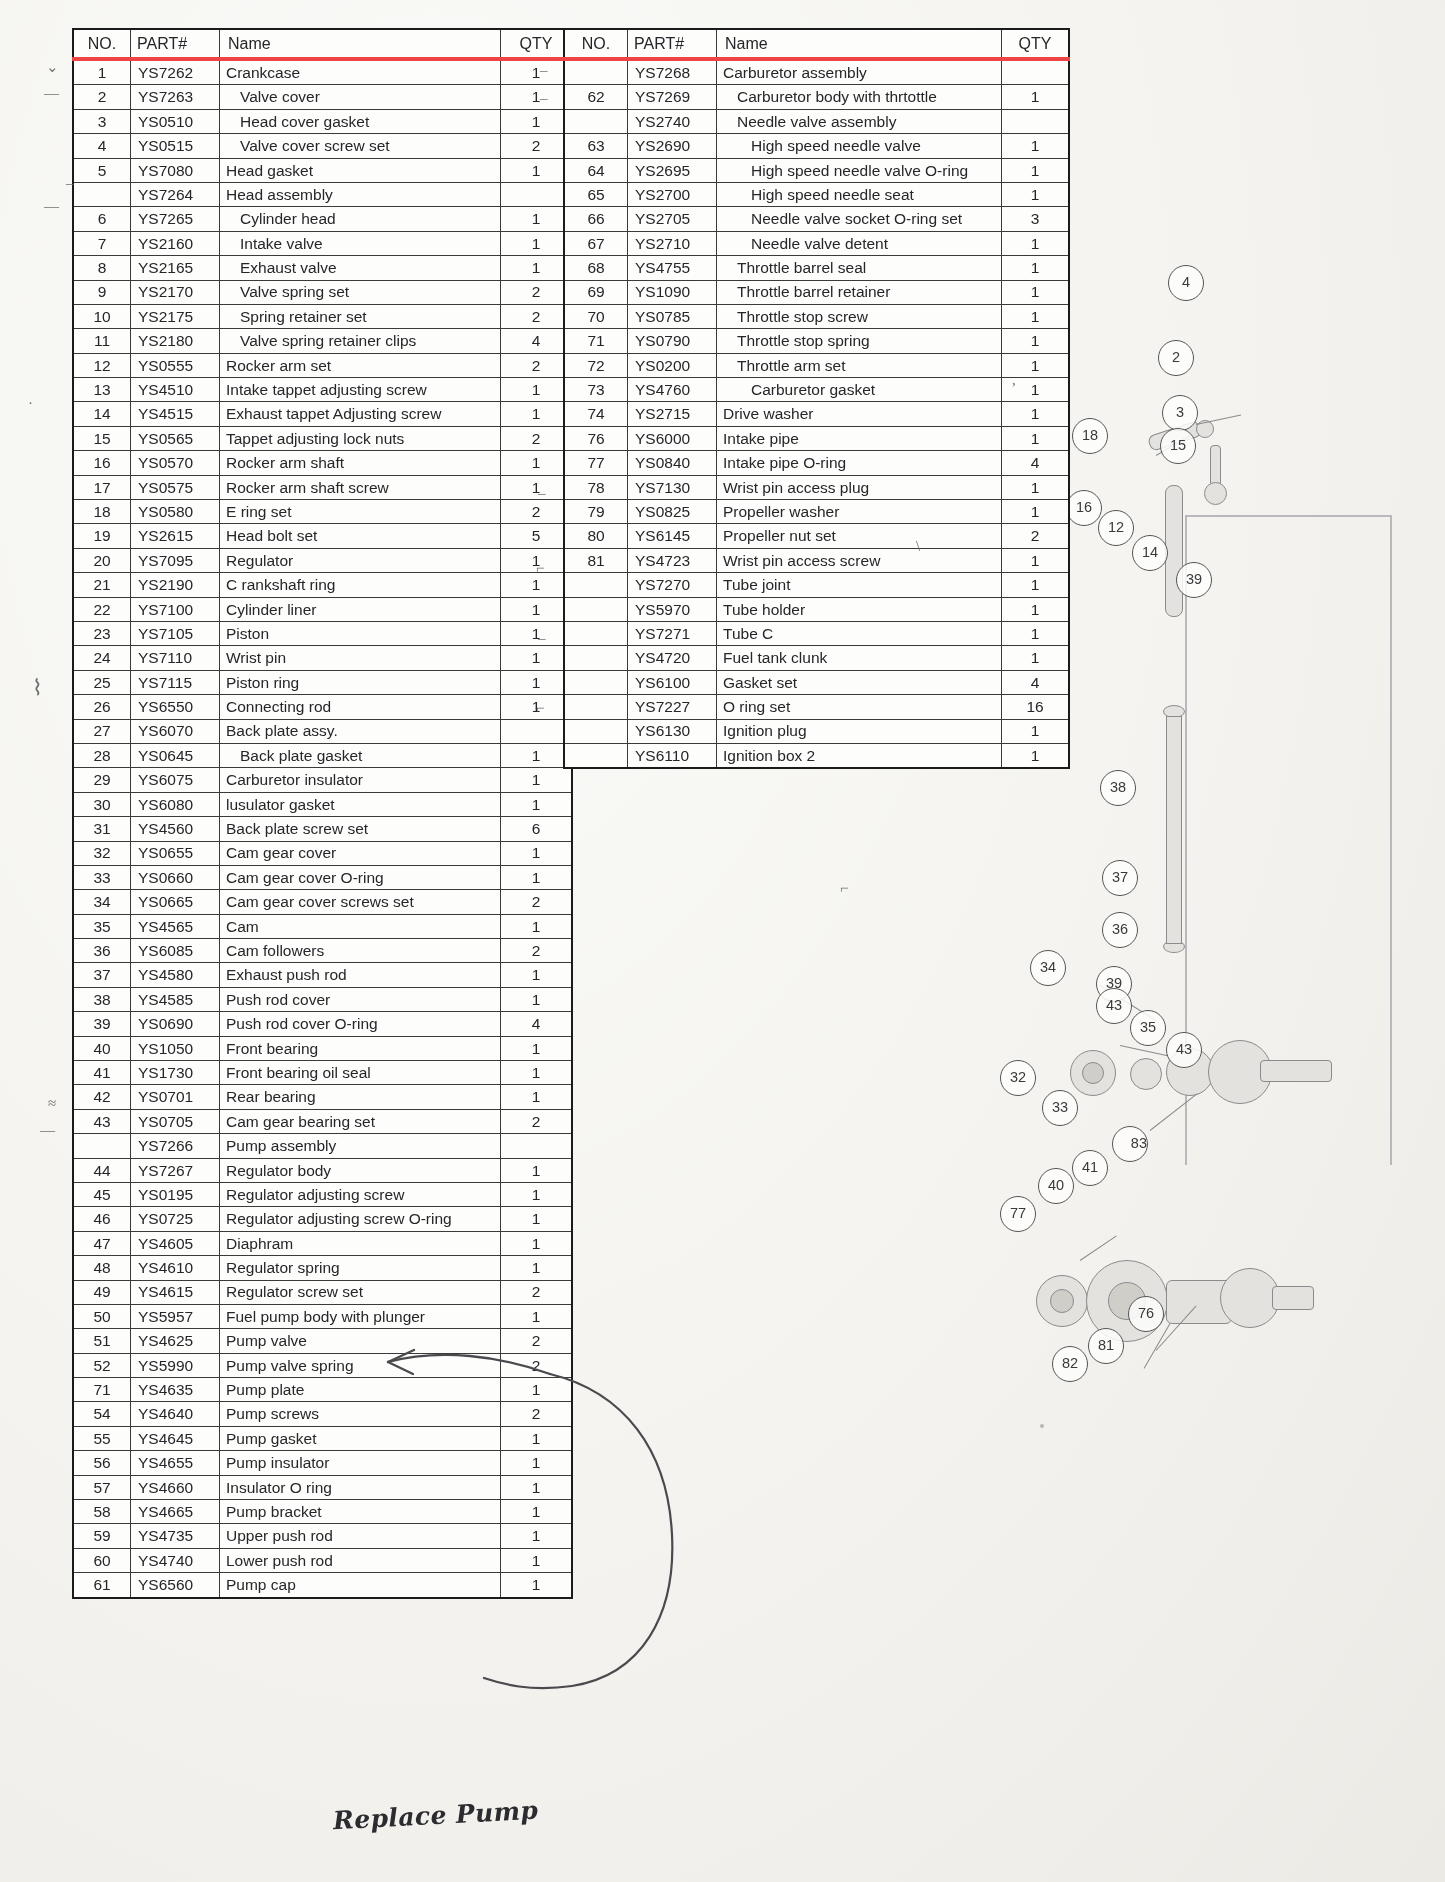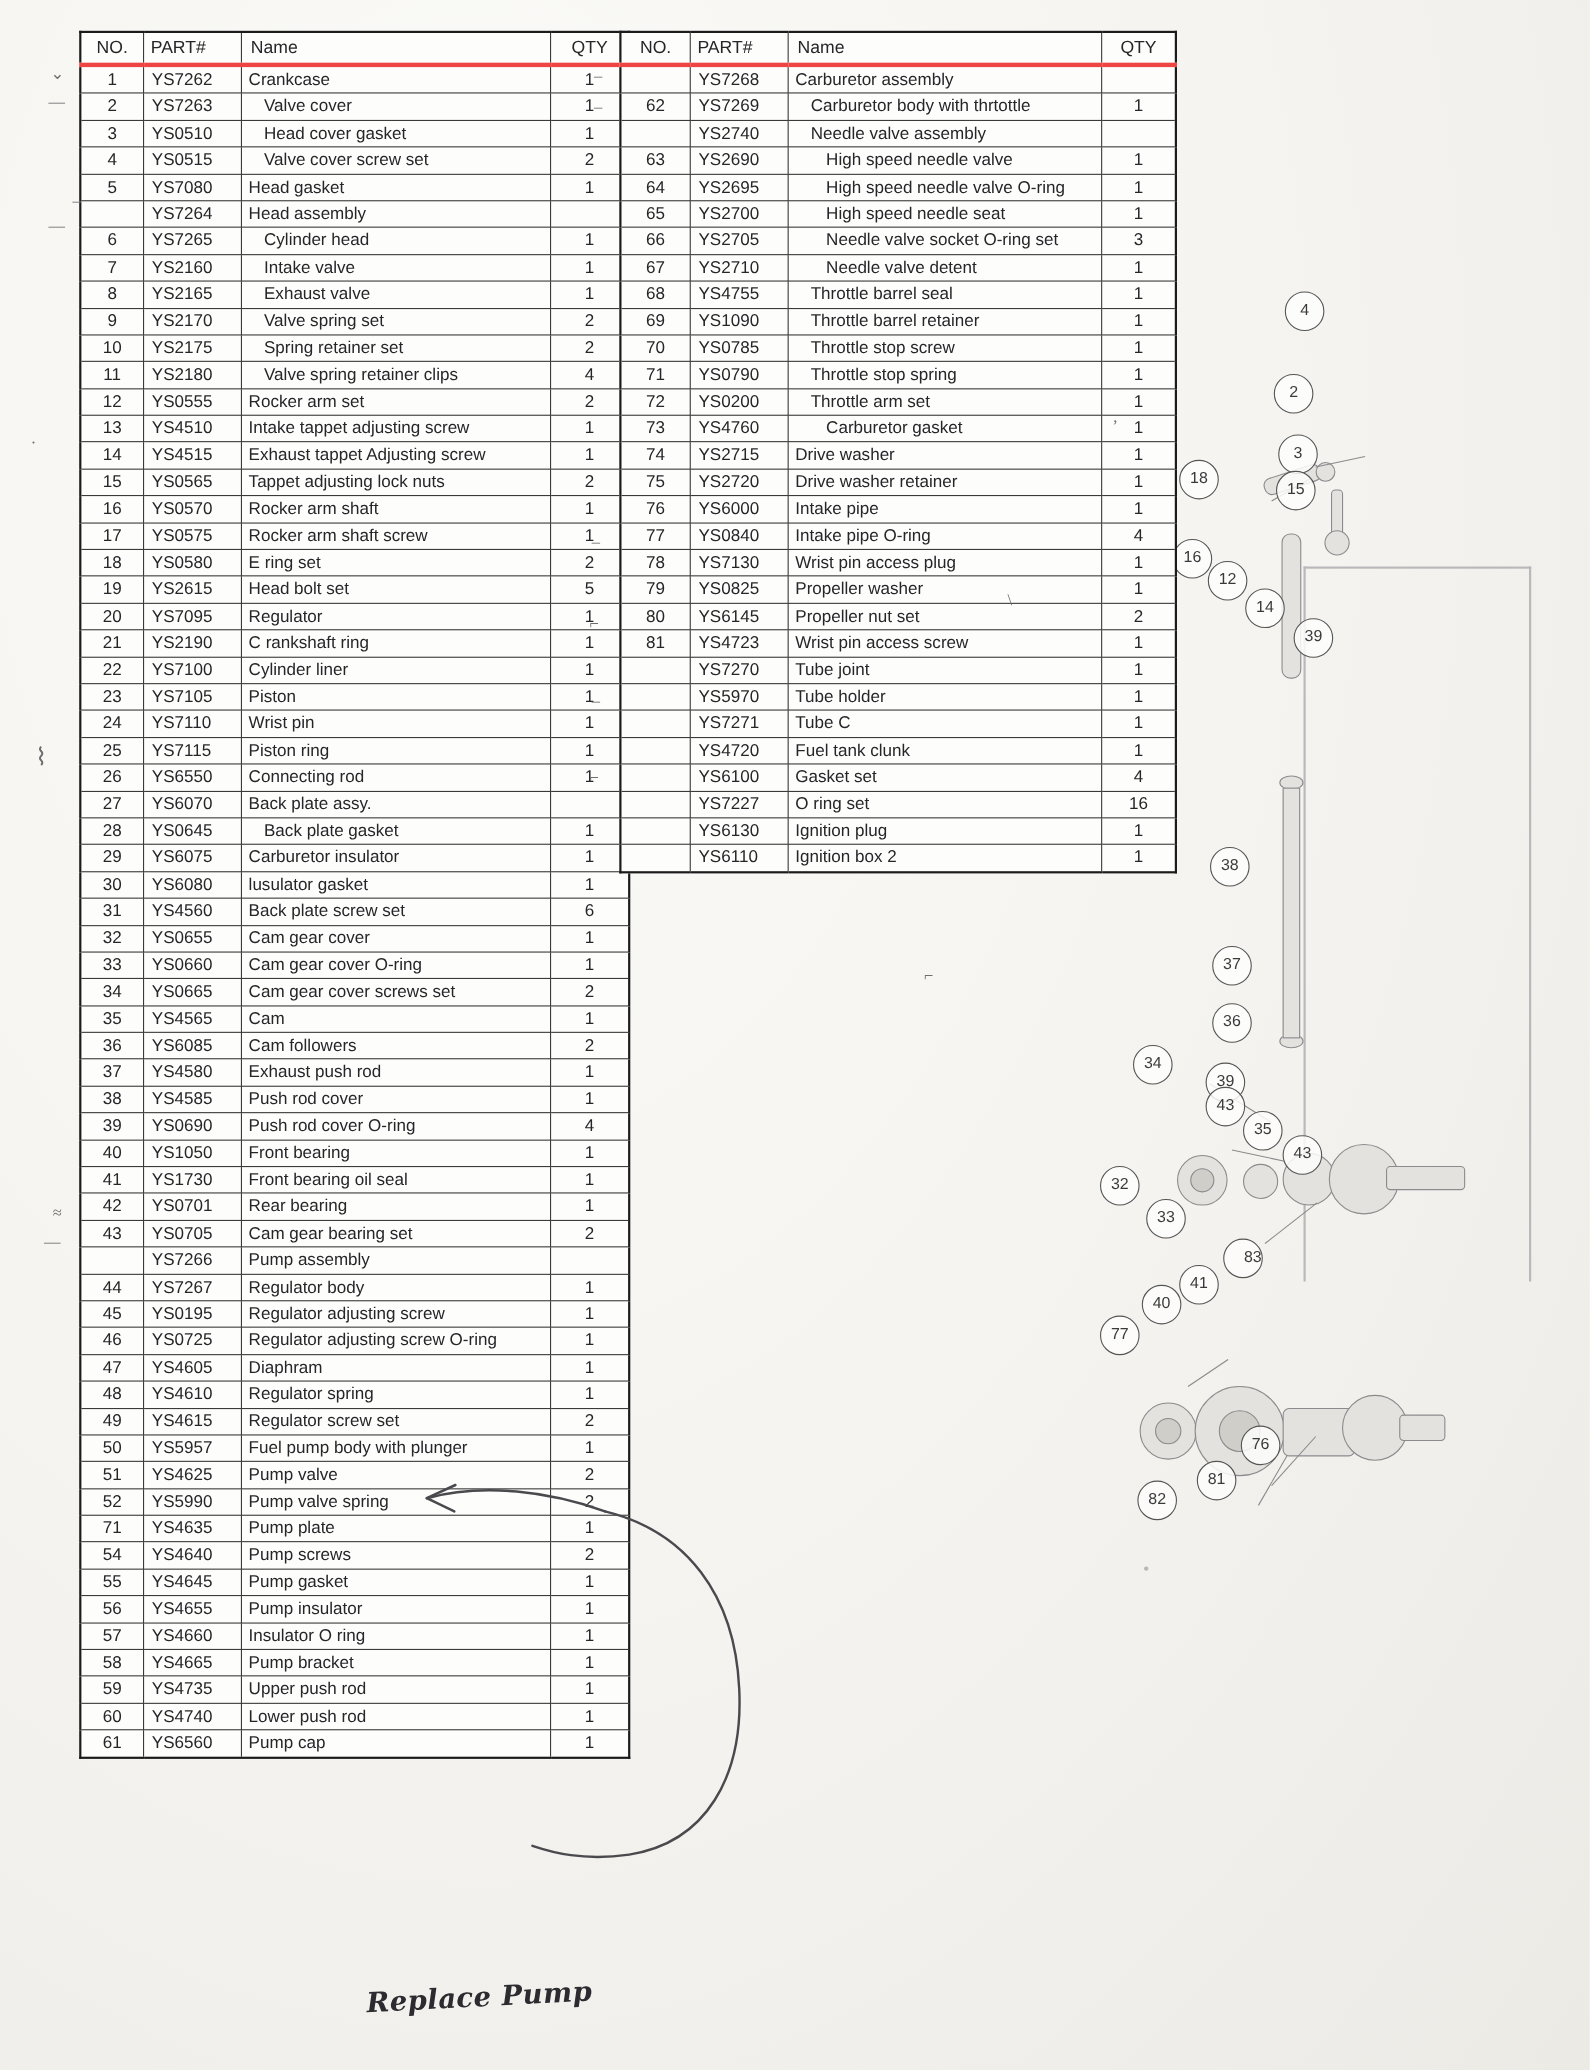--- a/index.html
+++ b/index.html
@@ -575,26 +575,20 @@
           <td class="c-name ind2">Carburetor gasket</td>
           <td class="c-qty">1</td>
         </tr>
         <tr>
           <td class="c-no">74</td>
           <td class="c-part">YS2715</td>
           <td class="c-name">Drive washer</td>
           <td class="c-qty">1</td>
         </tr>
         <tr>
-          <td class="c-no">75</td>
-          <td class="c-part">YS2720</td>
-          <td class="c-name">Drive washer retainer</td>
-          <td class="c-qty">1</td>
-        </tr>
-        <tr>
           <td class="c-no">76</td>
           <td class="c-part">YS6000</td>
           <td class="c-name">Intake pipe</td>
           <td class="c-qty">1</td>
         </tr>
         <tr>
           <td class="c-no">77</td>
           <td class="c-part">YS0840</td>
           <td class="c-name">Intake pipe O-ring</td>
           <td class="c-qty">4</td>
@@ -760,14 +754,14 @@
   <div class="callout" style="left:170px;top:760px;">35</div>
   <div class="callout" style="left:206px;top:782px;">43</div>
   <div class="callout" style="left:40px;top:810px;">32</div>
   <div class="callout" style="left:82px;top:840px;">33</div>
   <div class="callout" style="left:152px;top:876px;text-align:right;">83</div>
   <div class="callout" style="left:112px;top:900px;">41</div>
   <div class="callout" style="left:78px;top:918px;">40</div>
   <div class="callout" style="left:40px;top:946px;">77</div>
   <div class="callout" style="left:168px;top:1046px;">76</div>
   <div class="callout" style="left:128px;top:1078px;">81</div>
-  <div class="callout" style="left:74px;top:1096px;">82</div>
+  <div class="callout" style="left:92px;top:1096px;">82</div>
 </div>
 
 </body></html>

